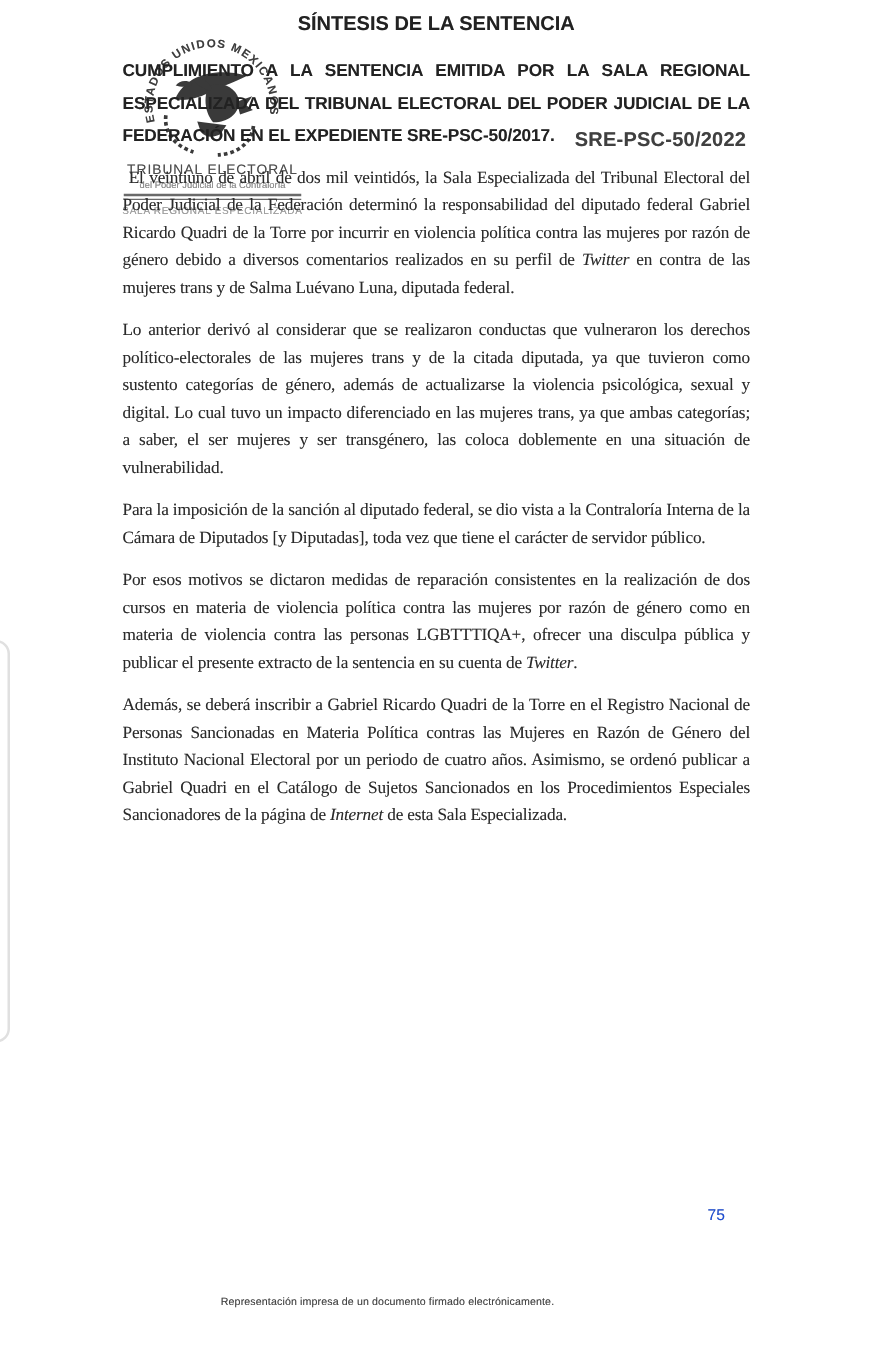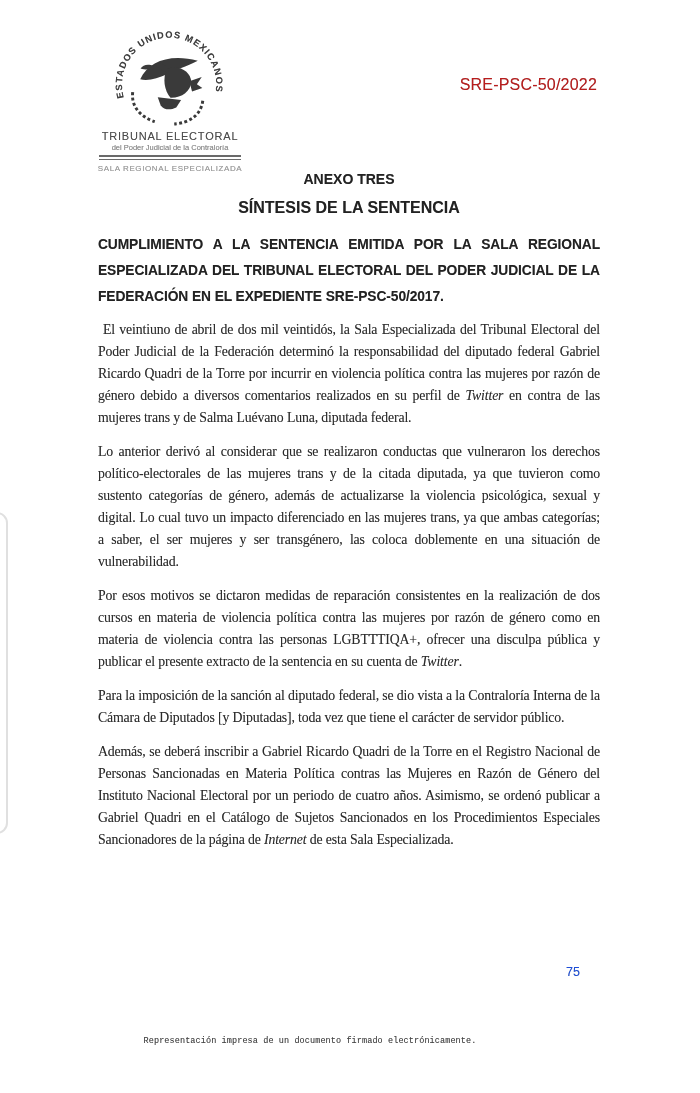--- a/index.html
+++ b/index.html
@@ -13,40 +13,40 @@
     position:absolute; left:-26px; top:512px; width:30px; height:318px;
     border:2px solid #e0e0e0; border-radius:11px; background:transparent;
   }
   
   .brand { position:absolute; left:97px; top:28px; width:146px; text-align:center; }
   .seal { display:block; margin:0 auto 2px auto; transform:rotate(7deg); }
   .org-name  { font-size:11px; font-weight:normal; letter-spacing:.8px; color:#4c4c4c; white-space:nowrap; }
   .org-subtitle { font-size:7.5px; color:#8c8c8c; margin-top:1px; white-space:nowrap; }
   .brand-divider { height:2px; border-top:2px solid #6a6a6a; border-bottom:1px solid #6a6a6a; margin:3px 2px 0 2px; }
   .org-division { font-size:8px; color:#9e9e9e; letter-spacing:.6px; margin-top:4px; white-space:nowrap; }
-  .case-number { position:absolute; top:76px; right:103px; font-size:16px; font-weight:normal; color:#b91c1c; letter-spacing:.2px; }
+  .case-number { position:absolute; top:104px; right:103px; font-size:16px; font-weight:bold; color:#404040; letter-spacing:.2px; }
   
   .main { position:absolute; left:98px; top:0; width:502px; }
   .title-annex { margin:170px 0 0 0; font-size:14px; font-weight:bold; text-align:center; line-height:18px; color:#222; }
   .title-synthesis { margin:11px 0 0 0; font-size:16px; font-weight:bold; text-align:center; line-height:18px; color:#222; }
   .lead {
     margin:15px 0 0 0; font-size:13.8px; font-weight:bold; line-height:26px;
     text-align:justify; color:#222; letter-spacing:-.1px;
   }
   .paragraphs { margin-top:9px;font-family:Liberation Serif, serif; }
   .body-para {
     margin:0 0 12px 0; font-size:13.8px; line-height:22px; text-align:justify;
     color:#2b2b2b; letter-spacing:-.15px;
   }
   .body-para:first-child { text-indent:5px; }
   .body-para em { font-style:italic; }
   .page-number { position:absolute; top:965px; left:566px; font-size:12.5px; color:#1d4ed8; }
   
   .footer { position:absolute; top:1036px; left:60px; width:500px; text-align:center; color:#424242; }
-  .footer-line { font-size:8.5px; line-height:11px; letter-spacing:.1px;font-family:Liberation Mono, monospace; }
+  .footer-line { font-size:8.5px; line-height:11px; letter-spacing:.1px; }
 </style>
 </head>
 <body>
 
 <div class="page">
 
   <div class="left-artifact"></div>
 
   <div class="brand">
     <svg class="seal" width="118" height="100" viewBox="0 0 120 102" aria-hidden="true">
@@ -69,28 +69,27 @@
     </svg>
     <div class="org-name">TRIBUNAL ELECTORAL</div>
     <div class="org-subtitle">del Poder Judicial de la Contraloría</div>
     <div class="brand-divider"></div>
     <div class="org-division">SALA REGIONAL ESPECIALIZADA</div>
   </div>
 
   <div class="case-number">SRE-PSC-50/2022</div>
 
   <div class="main">
-    <h1 class="title-annex">ANEXO TRES</h1>
     <h2 class="title-synthesis">SÍNTESIS DE LA SENTENCIA</h2>
     <p class="lead">CUMPLIMIENTO A LA SENTENCIA EMITIDA POR LA SALA REGIONAL ESPECIALIZADA DEL TRIBUNAL ELECTORAL DEL PODER JUDICIAL DE LA FEDERACIÓN EN EL EXPEDIENTE SRE-PSC-50/2017.</p>
     <div class="paragraphs">
         <p class="body-para"><span>El veintiuno de abril de dos mil veintidós, la Sala Especializada del Tribunal Electoral del Poder Judicial de la Federación determinó la responsabilidad del diputado federal Gabriel Ricardo Quadri de la Torre por incurrir en violencia política contra las mujeres por razón de género debido a diversos comentarios realizados en su perfil de </span><em>Twitter</em><span> en contra de las mujeres trans y de Salma Luévano Luna, diputada federal.</span></p>
         <p class="body-para"><span>Lo anterior derivó al considerar que se realizaron conductas que vulneraron los derechos político-electorales de las mujeres trans y de la citada diputada, ya que tuvieron como sustento categorías de género, además de actualizarse la violencia psicológica, sexual y digital. Lo cual tuvo un impacto diferenciado en las mujeres trans, ya que ambas categorías; a saber, el ser mujeres y ser transgénero, las coloca doblemente en una situación de vulnerabilidad.</span></p>
+        <p class="body-para"><span>Para la imposición de la sanción al diputado federal, se dio vista a la Contraloría Interna de la Cámara de Diputados [y Diputadas], toda vez que tiene el carácter de servidor público.</span></p>
         <p class="body-para"><span>Por esos motivos se dictaron medidas de reparación consistentes en la realización de dos cursos en materia de violencia política contra las mujeres por razón de género como en materia de violencia contra las personas LGBTTTIQA+, ofrecer una disculpa pública y publicar el presente extracto de la sentencia en su cuenta de </span><em>Twitter</em><span>.</span></p>
-        <p class="body-para"><span>Para la imposición de la sanción al diputado federal, se dio vista a la Contraloría Interna de la Cámara de Diputados [y Diputadas], toda vez que tiene el carácter de servidor público.</span></p>
         <p class="body-para"><span>Además, se deberá inscribir a Gabriel Ricardo Quadri de la Torre en el Registro Nacional de Personas Sancionadas en Materia Política contras las Mujeres en Razón de Género del Instituto Nacional Electoral por un periodo de cuatro años. Asimismo, se ordenó publicar a Gabriel Quadri en el Catálogo de Sujetos Sancionados en los Procedimientos Especiales Sancionadores de la página de </span><em>Internet</em><span> de esta Sala Especializada.</span></p>
       </div>
   </div>
 
   <div class="page-number">75</div>
 
   <div class="footer">
     <div class="footer-line">Representación impresa de un documento firmado electrónicamente.</div>
   </div>
 

